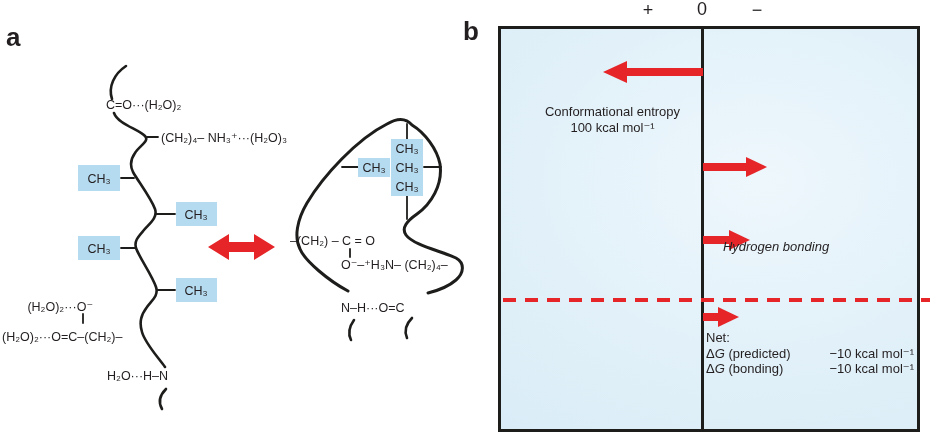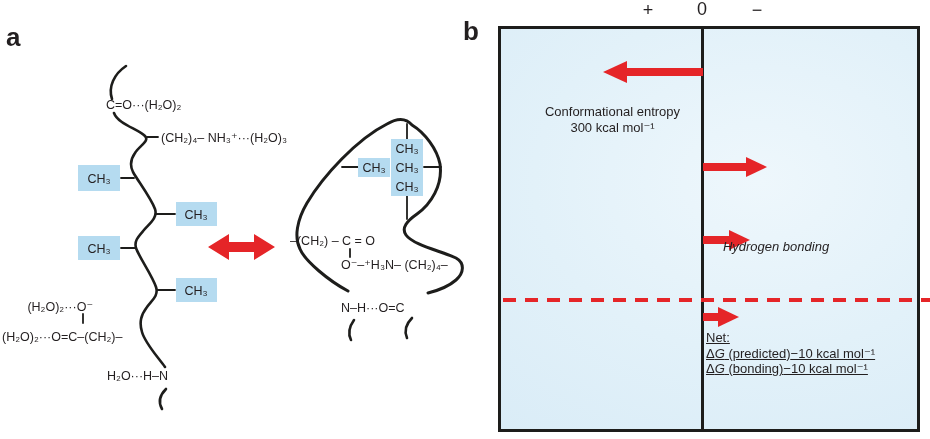--- a/index.html
+++ b/index.html
@@ -46,22 +46,22 @@
 
   #dashed-line{
     position:absolute;left:503px;top:298px;width:427px;height:4px;
     background:repeating-linear-gradient(90deg,var(--arrow-red) 0 13px,transparent 13px 22px);
   }
 
   .b-text{position:absolute;font-size:13px;line-height:16px;text-align:center;color:var(--ink);}
   #conf-block{left:520px;top:104px;width:185px;}
   #hydrophobic-block{left:703px;top:187px;width:146px;}
   #hydrogen-block{left:703px;top:239px;width:146px;font-style:italic;}
-  #net-block{position:absolute;left:706px;top:330px;width:208px;font-size:13px;line-height:15.5px;text-align:left;text-decoration:underline;}
-  .net-row{display:flex;}
+  #net-block{position:absolute;left:706px;top:330px;width:208px;font-size:13px;line-height:15.5px;text-align:left;}
+  .net-row{display:flex;justify-content:space-between;}
   .net-sym i{font-style:italic;}
 </style>
 </head>
 <body>
 
 <div id="stage">
 
   <div id="label-a" class="panel-label">a</div>
   <div id="label-b" class="panel-label">b</div>
 
@@ -132,21 +132,21 @@
   <div id="b-centerline"></div>
 
   <div id="axis-plus" class="axis-label">+</div>
   <div id="axis-zero" class="axis-label">0</div>
   <div id="axis-minus" class="axis-label">−</div>
 
   <div class="arr-shaft" style="left:626px;top:68px;width:77px;"></div>
   <div class="arr-head-left" style="left:603px;top:61px;"></div>
   <div id="conf-block" class="b-text">
     <div>Conformational entropy</div>
-    <div>300 kcal mol⁻¹</div>
+    <div>100 kcal mol⁻¹</div>
   </div>
 
   <div class="arr-shaft" style="left:703px;top:163px;width:44px;"></div>
   <div class="arr-head-right" style="left:746px;top:157px;"></div>
 
   <div class="arr-shaft" style="left:703px;top:236px;width:27px;"></div>
   <div class="arr-head-right" style="left:729px;top:230px;"></div>
   <div id="hydrogen-block" class="b-text">
     <div>Hydrogen bonding</div>
   </div>

